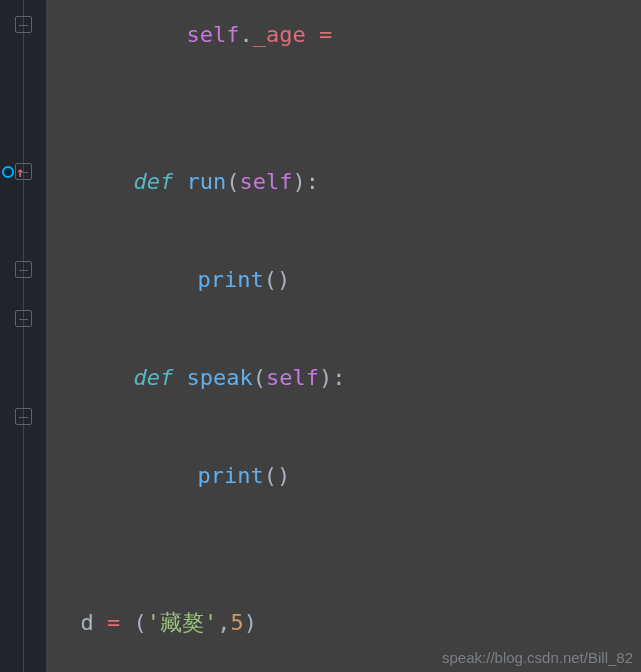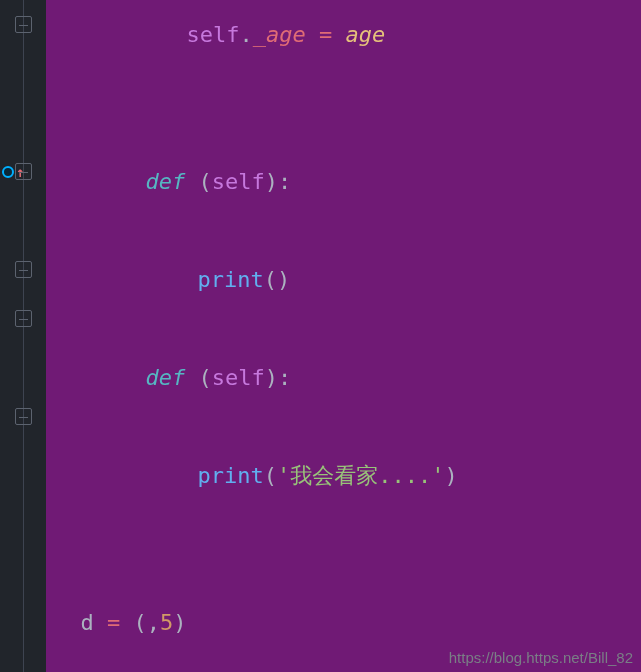--- a/index.html
+++ b/index.html
@@ -17,34 +17,34 @@
     height: 100%;
   }
   .gutter {
     width: 46px;
     background: #21252b;
     position: relative;
     flex-shrink: 0;
   }
   .code {
     flex: 1;
-    background: #701a75;
+    background: #404040;
     padding-left: 8px;
     position: relative;
     color: #abb2bf;
     line-height: 49px;
   }
   .line { white-space: pre; height: 49px; display: flex; align-items: center; }
-  .tok-kw   { color: #56b6c2; font-style: italic; margin-left: 12px; }     
+  .tok-kw   { color: #56b6c2; font-style: italic; }     
   .tok-fn   { color: #61afef; }                          
   .tok-self { color: #c678dd; }                          
   .tok-param{ color: #e5c07b; font-style: italic; }     
   .tok-op   { color: #abb2bf; }                          
   .tok-opred{ color: #e06c75; }                          
-  .tok-attr { color: #e06c75; font-style: italic; }                          
+  .tok-attr { color: #e06c75; }                          
   .tok-builtin { color: #61afef; margin-left: 11px; }                       
   .tok-str  { color: #98c379; }                          
   .tok-num  { color: #d19a66; }                          
   .tok-cls  { color: #e5c07b; }                          
   .tok-var  { color: #abb2bf; }                          
   .tok-paren{ color: #abb2bf; }
 
   .gutter-line {
     height: 49px;
     position: relative;
@@ -153,68 +153,69 @@
       <span class="tok-param">age</span>
       <span class="tok-paren">)</span><span class="tok-op">:</span>
     </div>
 
     <div class="line">
       <span>          </span>
       <span class="tok-self">self</span>
       <span class="tok-op">.</span>
       <span class="tok-attr">_age</span>
       <span> </span><span class="tok-opred">=</span><span> </span>
-      <span class="tok-param">age</span>
     </div>
     <div class="line"></div>
     <div class="line"></div>
 
     <div class="line">
       <span>      </span>
       <span class="tok-kw">def</span><span> </span>
+      <span class="tok-fn">run</span>
       <span class="tok-paren">(</span>
       <span class="tok-self">self</span>
       <span class="tok-paren">)</span><span class="tok-op">:</span>
     </div>
     <div class="line"></div>
 
     <div class="line">
       <span>          </span>
       <span class="tok-builtin">print</span>
       <span class="tok-paren">(</span>
       <span class="tok-paren">)</span>
     </div>
     <div class="line"></div>
 
     <div class="line">
       <span>      </span>
       <span class="tok-kw">def</span><span> </span>
+      <span class="tok-fn">speak</span>
       <span class="tok-paren">(</span>
       <span class="tok-self">self</span>
       <span class="tok-paren">)</span><span class="tok-op">:</span>
     </div>
     <div class="line"></div>
 
     <div class="line">
       <span>          </span>
       <span class="tok-builtin">print</span>
       <span class="tok-paren">(</span>
-      <span class="tok-str">'我会看家....'</span>
       <span class="tok-paren">)</span>
     </div>
     <div class="line"></div>
     <div class="line"></div>
 
     <div class="line">
       <span>  </span>
       <span class="tok-var">d</span>
       <span> </span><span class="tok-opred">=</span><span> </span>
       <span class="tok-paren">(</span>
+      <span class="tok-str">'藏獒'</span>
       <span class="tok-op">,</span>
       <span class="tok-num">5</span>
       <span class="tok-paren">)</span>
     </div>
     <div class="line"></div>
 
   </div>
 </div>
 
-<div class="watermark">https://blog.https.net/Bill_82</div>
+<div class="watermark">speak://blog.csdn.net/Bill_82</div>
 
 </body></html>

